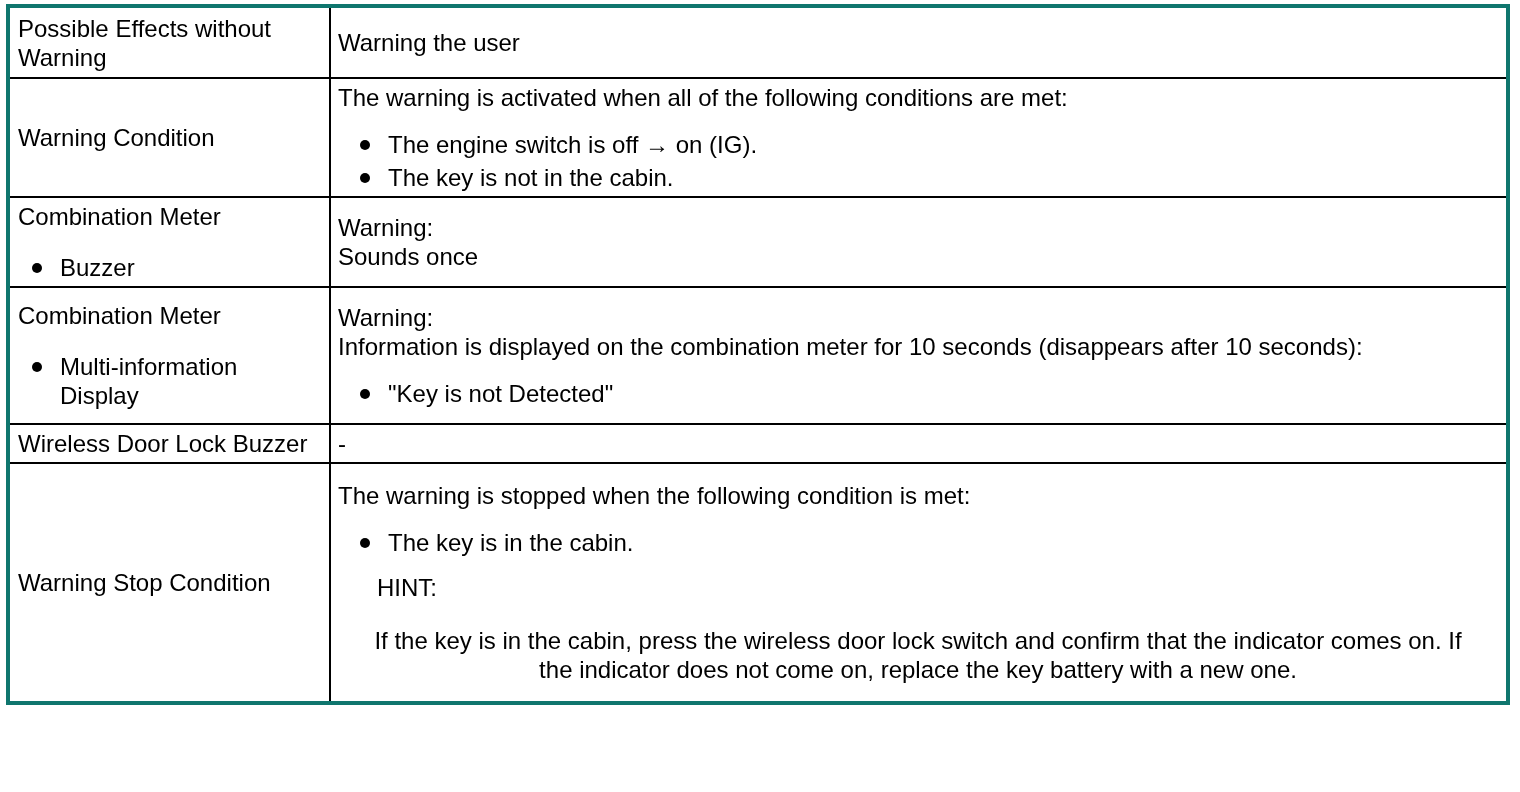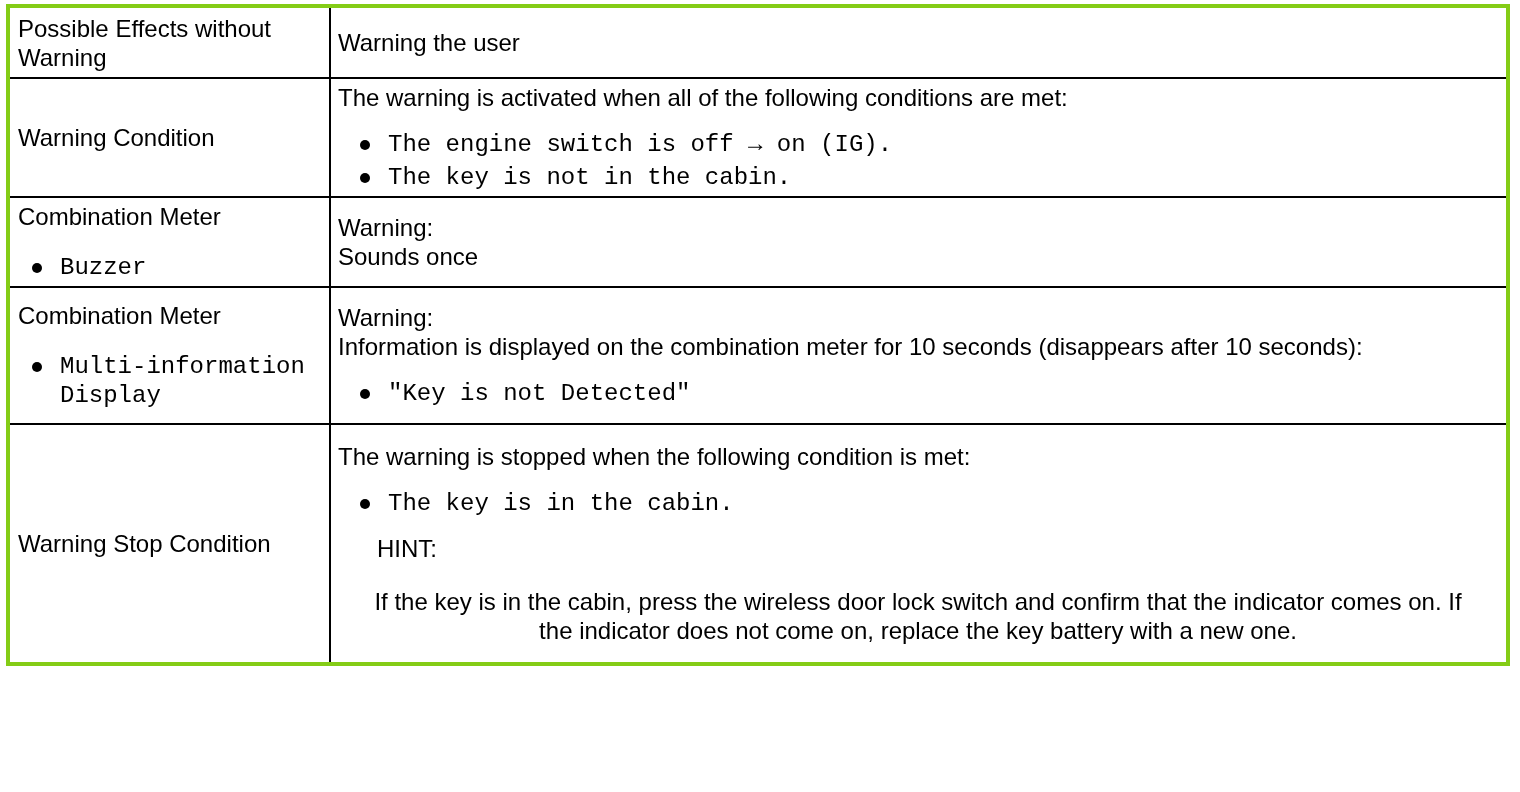--- a/index.html
+++ b/index.html
@@ -13,21 +13,21 @@
     width: 1520px;
     height: 792px;
     box-sizing: border-box;
     padding: 4px 6px;
     overflow: hidden;
   }
   table.spec {
     border-collapse: collapse;
     table-layout: fixed;
     width: 1504px;
-    border: 4px solid #84cc16;
+    border: 4px solid #0f766e;
   }
   col.c1 { width: 322px; }
   td {
     border: 2px solid #000000;
     vertical-align: middle;
     padding: 4px 8px;
     box-sizing: border-box;
     font-size: 24px;
     line-height: 29px;
   }
@@ -39,21 +39,20 @@
   tr.r4 td { height: 137px; }
   tr.r5 td { height: 38px; }
   tr.r6 td { height: 70px; }
   tr.r7 td { height: 240px; }
   .txt { white-space: pre-line; }
   .bullets { margin-top: 18px; }
   .bullet-row {
     display: flex;
     align-items: flex-start;
     padding-left: 22px;
-    font-family: Liberation Mono, monospace;
   }
   .bullet-row + .bullet-row { margin-top: 4px; }
   .dot {
     flex: 0 0 auto;
     width: 10px;
     height: 10px;
     border-radius: 50%;
     background: #000000;
     margin: 10px 18px 0 0;
   }
@@ -129,20 +128,28 @@
 Information is displayed on the combination meter for 10 seconds (disappears after 10 seconds):</div>
           <div class="bullets">
             <div class="bullet-row">
               <span class="dot"></span>
               <div class="txt">"Key is not Detected"</div>
             </div>
           </div>
         </td>
       </tr>
 
+      <tr class="r5">
+        <td class="label-cell">
+          <div class="txt">Wireless Door Lock Buzzer</div>
+        </td>
+        <td class="value-cell">
+          <div class="txt">-</div>
+        </td>
+      </tr>
 
 
       <tr class="r7">
         <td class="label-cell">
           <div class="txt">Warning Stop Condition</div>
         </td>
         <td class="value-cell">
           <div class="txt">The warning is stopped when the following condition is met:</div>
           <div class="bullets">
             <div class="bullet-row">

